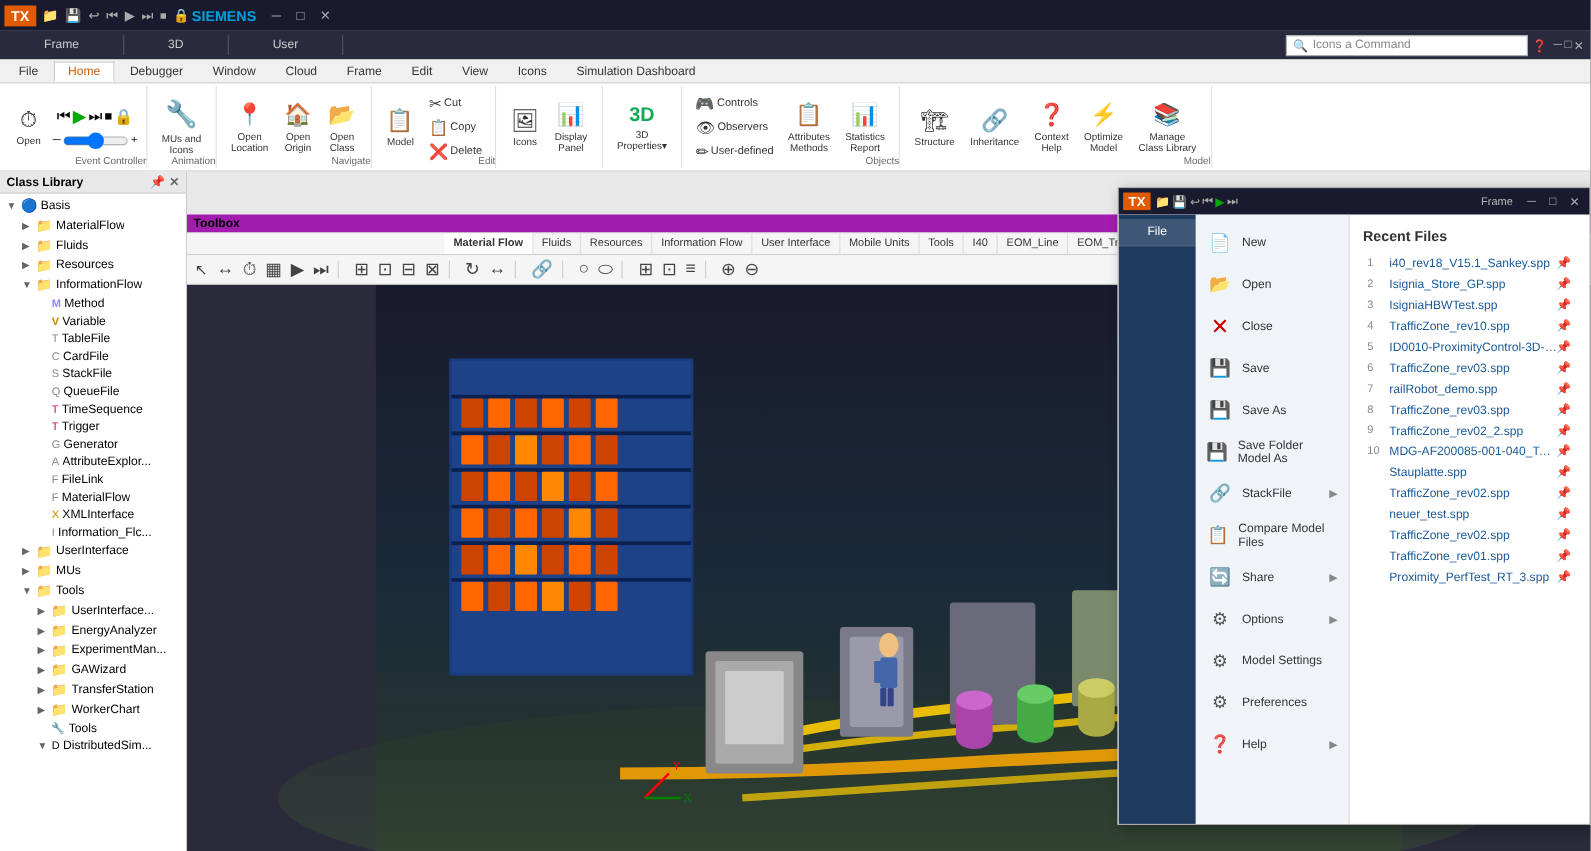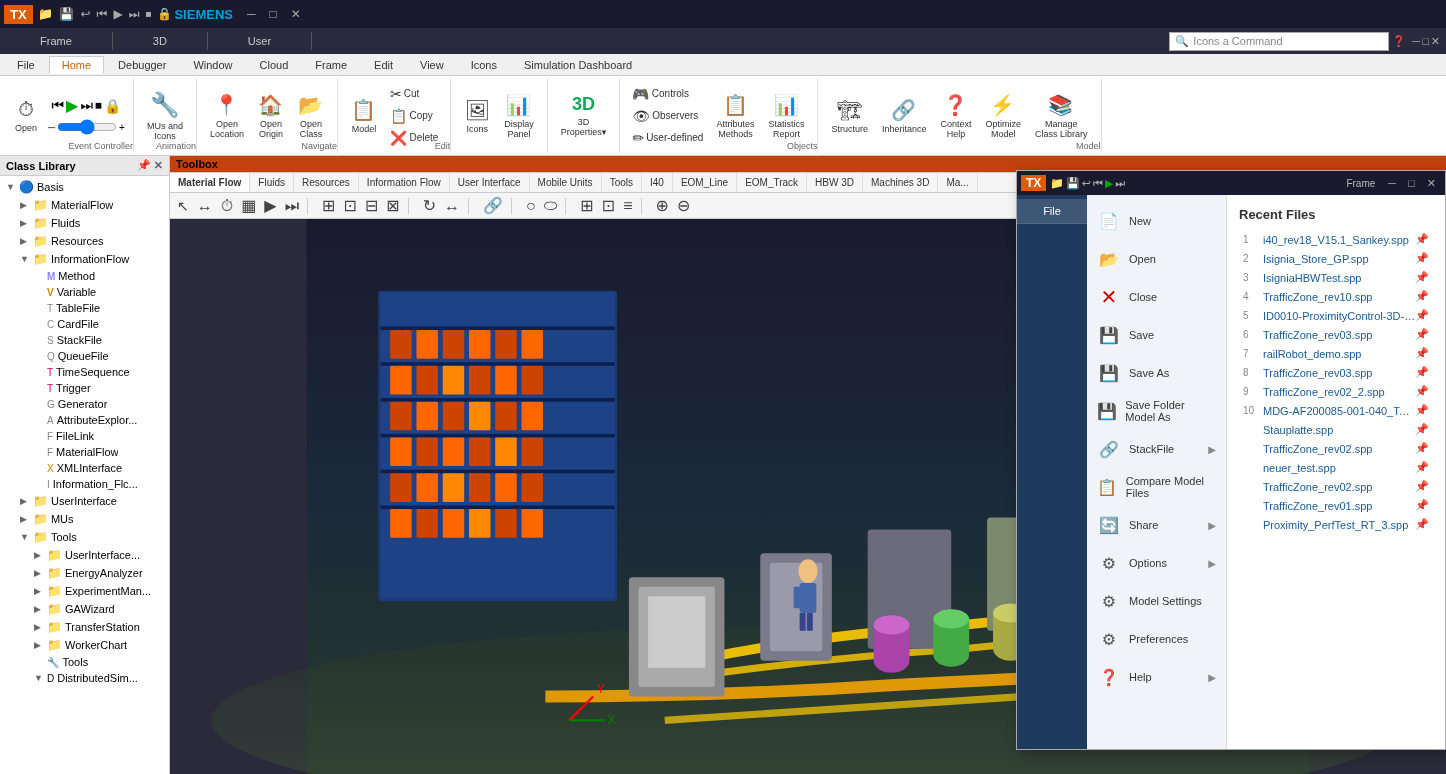--- a/index.html
+++ b/index.html
@@ -45,21 +45,21 @@
     .tree-container { flex: 1; overflow-y: auto; padding: 2px; }
     .tree-item { padding: 2px 4px; cursor: pointer; display: flex; align-items: center; gap: 3px; font-size: 11px; }
     .tree-arrow { font-size: 9px; color: #666; width: 10px; flex-shrink: 0; }
     .tree-icon { font-size: 12px; flex-shrink: 0; }
     .tree-label { font-size: 11px; white-space: nowrap; overflow: hidden; text-overflow: ellipsis; }
     .tree-indent { margin-left: 14px; }
     .tree-indent2 { margin-left: 28px; }
 
     
     .toolbox-area { flex: 1; display: flex; flex-direction: column; background: #e8e8e8; }
-    .toolbox-tabs { display: flex; background: #f5f5f5; border-bottom: 1px solid #ccc; overflow-x: auto; }
+    .toolbox-tabs { display: flex; background: #f5f5f5; border-bottom: 1px solid #ccc; overflow-x: auto; justify-content: center; }
     .toolbox-tab { padding: 4px 8px; font-size: 10px; cursor: pointer; white-space: nowrap; border-right: 1px solid #ddd; color: #333; }
     .toolbox-tab.active { background: white; font-weight: bold; }
     .toolbox-toolbar { background: #f5f5f5; border-bottom: 1px solid #ccc; padding: 2px 4px; display: flex; align-items: center; gap: 2px; overflow-x: auto; }
     .toolbox-toolbar span { font-size: 16px; padding: 1px 3px; cursor: pointer; color: #444; }
     .viewport { flex: 1; background: #2a2a3a; overflow: hidden; position: relative; }
 
     
     .file-panel { position: absolute; right: 0; top: 0; width: 430px; height: 580px; background: white; border: 1px solid #aaa; box-shadow: 4px 4px 12px rgba(0,0,0,0.3); display: flex; flex-direction: column; z-index: 100; }
     .file-panel-titlebar { display: flex; align-items: center; background: #1a1a2e; height: 24px; padding: 0 4px; color: #ccc; font-size: 11px; }
     .file-panel-title { color: #bbb; font-size: 10px; flex: 1; text-align: right; padding-right: 8px; }
@@ -469,21 +469,21 @@
       </div>
       <div class="tree-item tree-indent2">
         <span class="tree-arrow">▼</span>
         <span class="tree-icon" style="font-size:10px;">D</span>
         <span class="tree-label">DistributedSim...</span>
       </div>
     </div>
   </div>
 
   <div class="toolbox-area">
-    <div style="display:flex; align-items:flex-start; background:#c2410c; padding:2px 6px; border-bottom:1px solid #ccc;">
+    <div style="display:flex; align-items:flex-start; background:#a21caf; padding:2px 6px; border-bottom:1px solid #ccc;margin-top:39px;">
       <span style="font-size:11px; font-weight:bold;">Toolbox</span>
     </div>
 
     <div class="toolbox-tabs">
       <div class="toolbox-tab active">Material Flow</div>
       <div class="toolbox-tab">Fluids</div>
       <div class="toolbox-tab">Resources</div>
       <div class="toolbox-tab">Information Flow</div>
       <div class="toolbox-tab">User Interface</div>
       <div class="toolbox-tab">Mobile Units</div>

